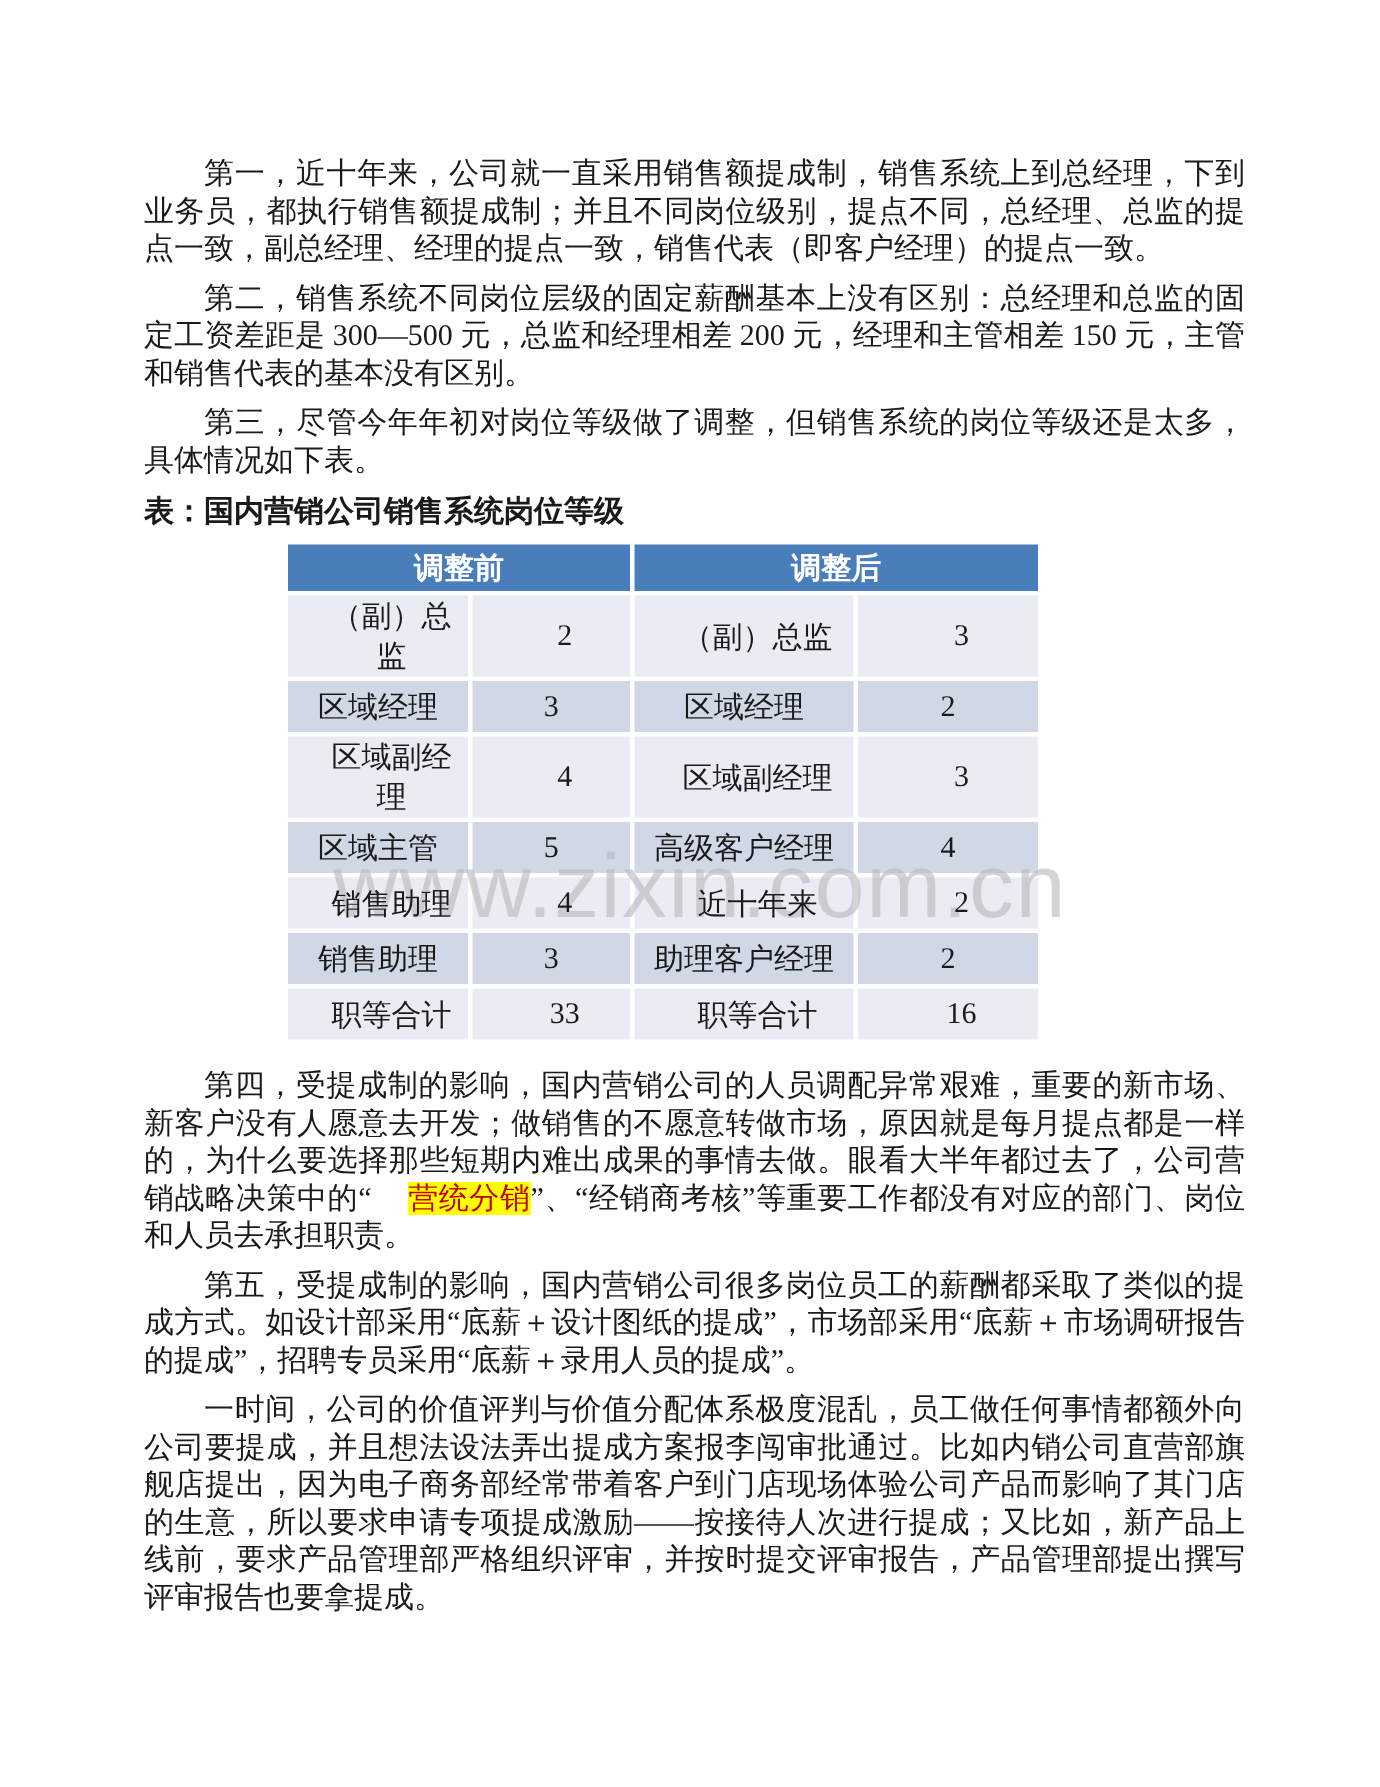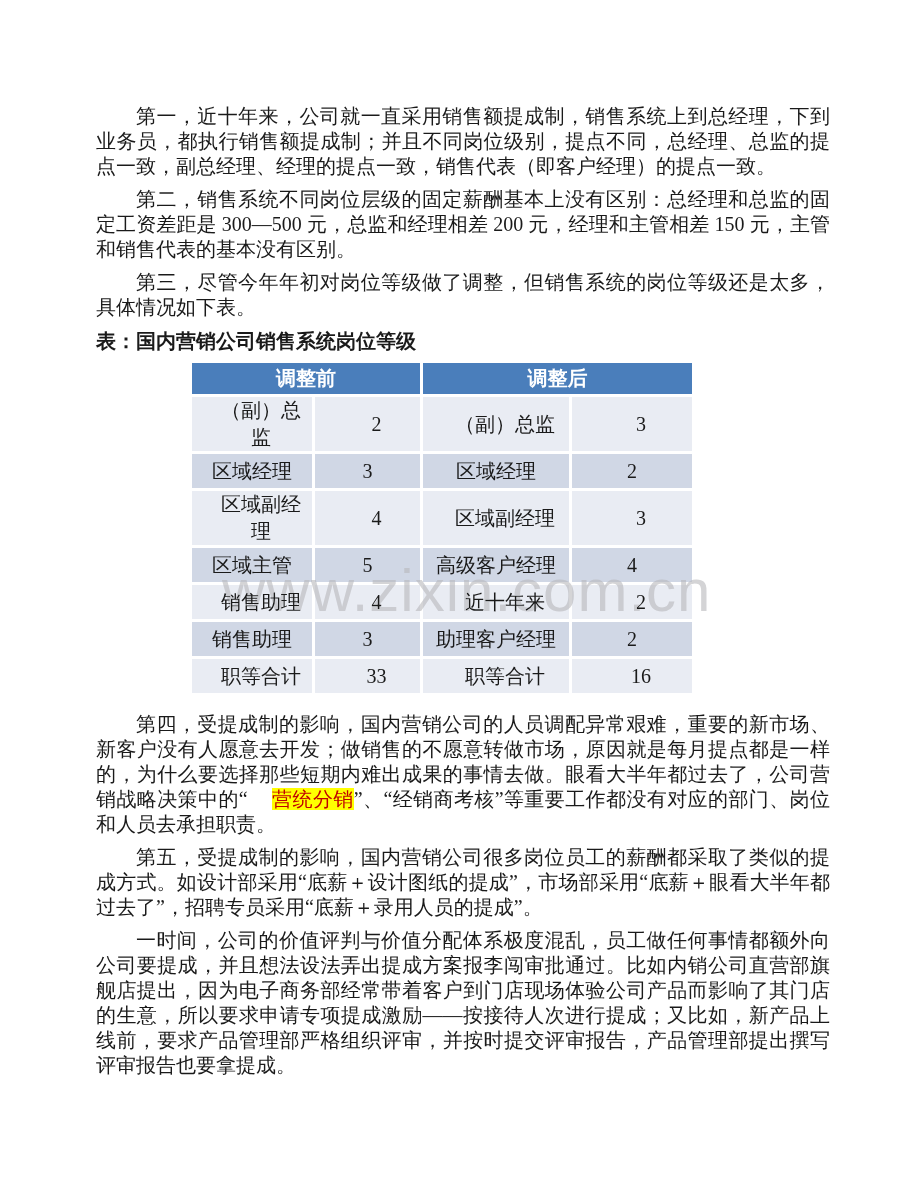--- a/index.html
+++ b/index.html
@@ -151,20 +151,20 @@
           <td>职等合计</td>
           <td>33</td>
           <td>职等合计</td>
           <td>16</td>
         </tr>
       </tbody>
     </table>
 
     <p class="para"><span>第四，受提成制的影响，国内营销公司的人员调配异常艰难，重要的新市场、新客户没有人愿意去开发；做销售的不愿意转做市场，原因就是每月提点都是一样的，为什么要选择那些短期内难出成果的事情去做。眼看大半年都过去了，公司营销战略决策中的“</span><span class="hl">营统分销</span><span>”、“经销商考核”等重要工作都没有对应的部门、岗位和人员去承担职责。</span></p>
 
-    <p class="para"><span>第五，受提成制的影响，国内营销公司很多岗位员工的薪酬都采取了类似的提成方式。如设计部采用“底薪＋设计图纸的提成”，市场部采用“底薪＋眼看大半年都过去了”，招聘专员采用“底薪＋录用人员的提成”。</span></p>
+    <p class="para"><span>第五，受提成制的影响，国内营销公司很多岗位员工的薪酬都采取了类似的提成方式。如设计部采用“底薪＋设计图纸的提成”，市场部采用“底薪＋市场调研报告的提成”，招聘专员采用“底薪＋录用人员的提成”。</span></p>
 
     <p class="para"><span>一时间，公司的价值评判与价值分配体系极度混乱，员工做任何事情都额外向公司要提成，并且想法设法弄出提成方案报李闯审批通过。比如内销公司直营部旗舰店提出，因为电子商务部经常带着客户到门店现场体验公司产品而影响了其门店的生意，所以要求申请专项提成激励——按接待人次进行提成；又比如，新产品上线前，要求产品管理部严格组织评审，并按时提交评审报告，产品管理部提出撰写评审报告也要拿提成。</span></p>
 
   </div>
 
   <div class="watermark">www.zixin.com.cn</div>
 </div>
 
 </body></html>

